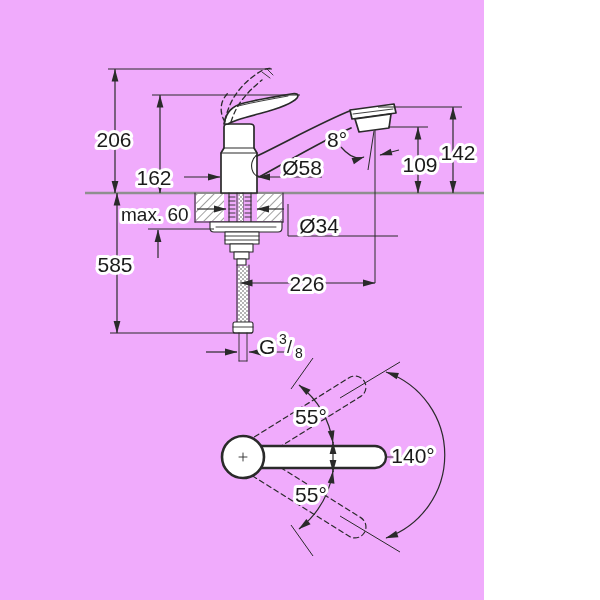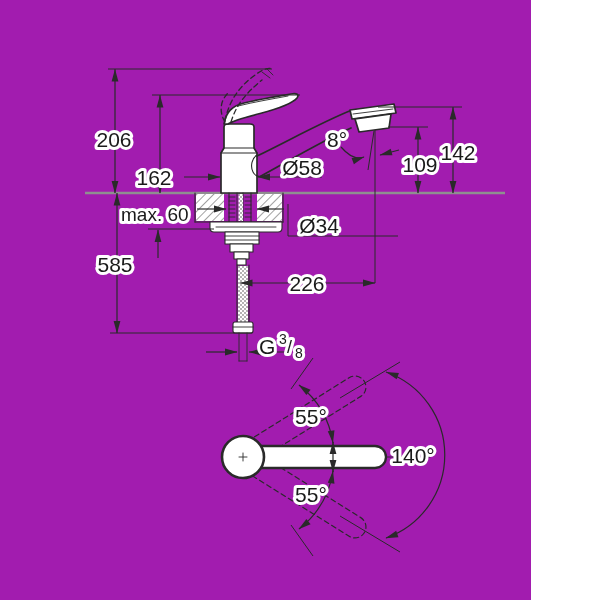--- a/index.html
+++ b/index.html
@@ -1,16 +1,16 @@
 <!DOCTYPE html>
 <html><head>
 <meta charset="utf-8">
 <style>
   html,body{margin:0;padding:0;background:#ffffff;}
-  #stage{width:531px;height:600px;position:relative;background:#a21caf;overflow:hidden;}
+  #stage{width:484px;height:600px;position:relative;background:#f0abfc;overflow:hidden;}
   svg{display:block;}
   .lbl{
     font-family:"Liberation Sans", sans-serif;
     font-size:21px;
     fill:#1a1a1a;
     paint-order:stroke;
     stroke:#ffffff;
     stroke-width:6px;
     stroke-linejoin:round;
   }

